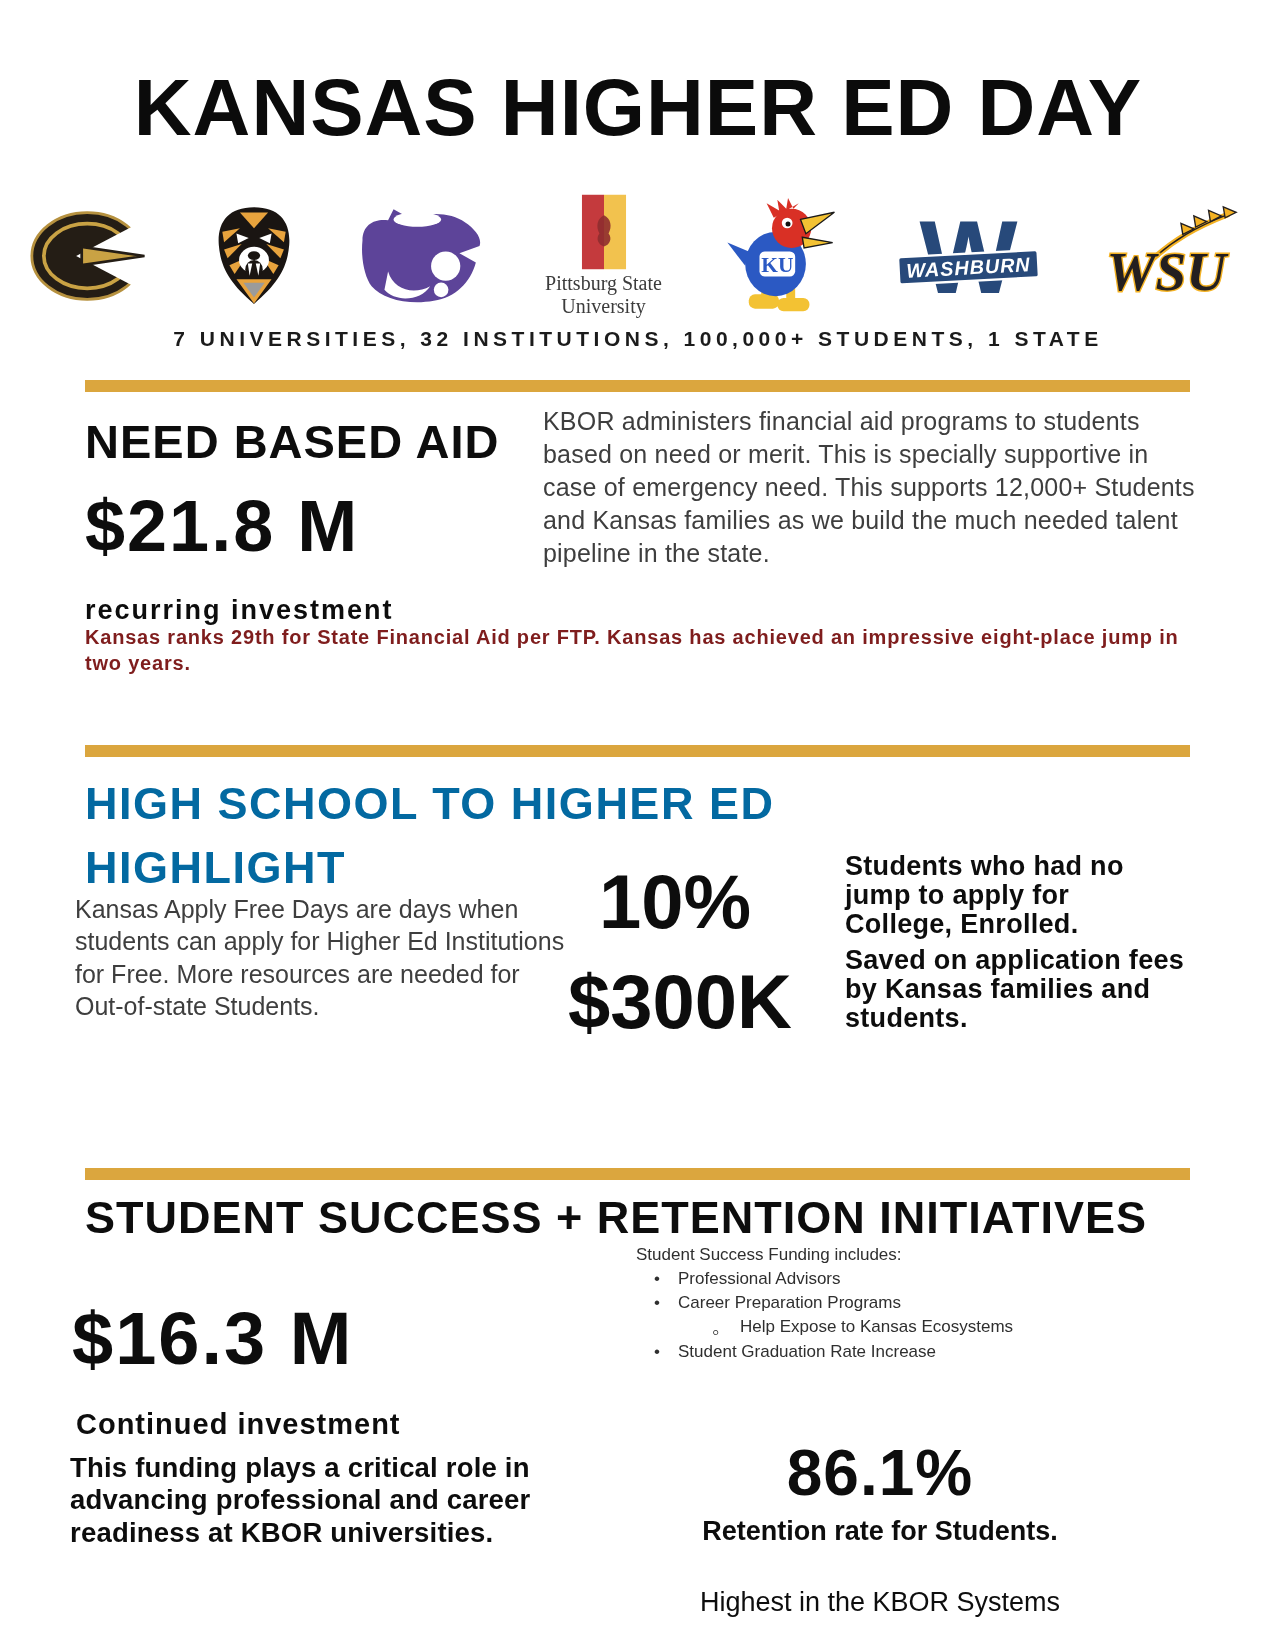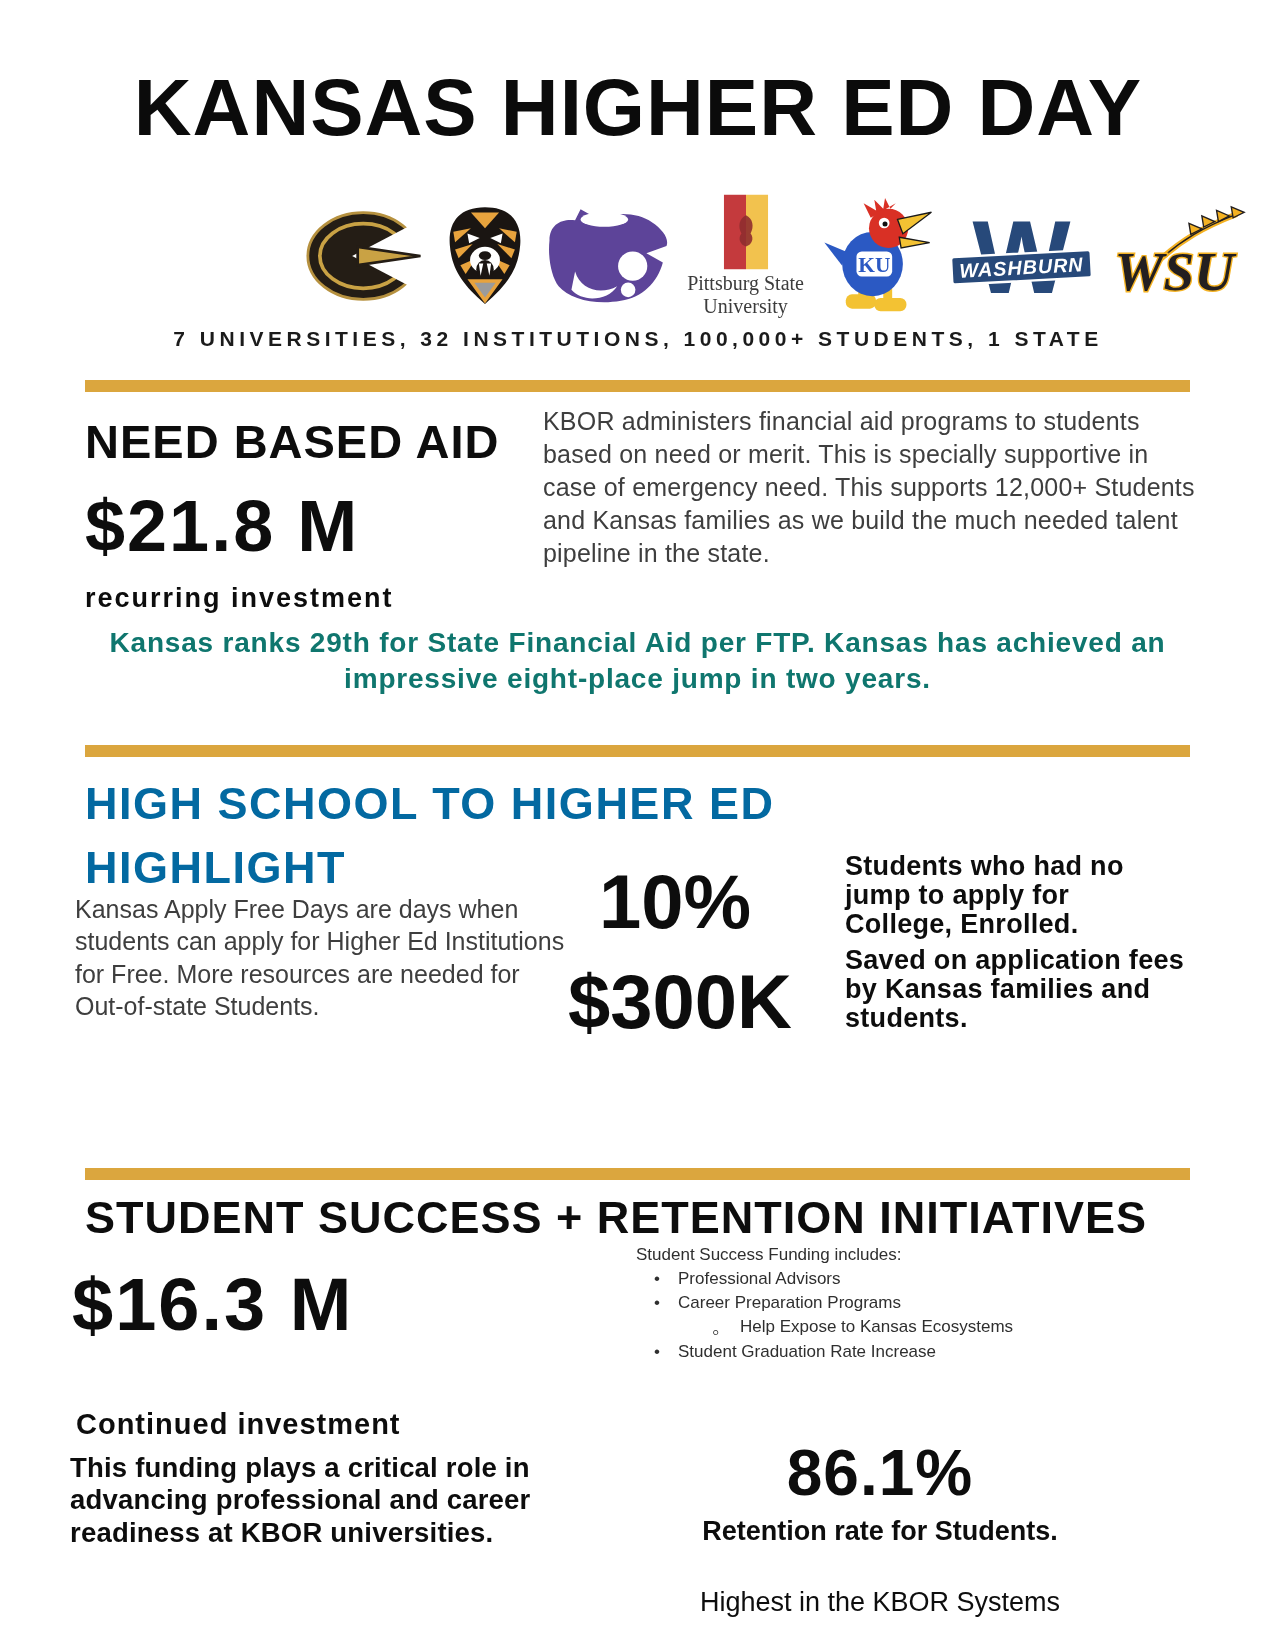--- a/index.html
+++ b/index.html
@@ -7,47 +7,47 @@
     position:relative;width:1276px;height:1643px;margin:0 auto;
     background:#ffffff;overflow:hidden;
     font-family:"Liberation Sans", sans-serif;color:#111;
   }
   
   .title{
     position:absolute;top:62px;left:0;right:0;text-align:center;
     font-size:80px;font-weight:bold;letter-spacing:1px;color:#0b0b0b;white-space:nowrap;
   }
   .logo-row{
-    position:absolute;top:190px;left:30px;right:30px;height:132px;
-    display:flex;justify-content:flex-end;align-items:center;gap:15px;
+    position:absolute;top:190px;left:30px;right:38px;height:132px;
+    display:flex;justify-content:space-between;align-items:center;gap:24px;
   }
   .logo{display:flex;flex-direction:column;align-items:center;}
   .psu-label{
     font-family:"Liberation Serif", serif;font-size:20px;color:#3c3c3c;
     text-align:center;line-height:1.15;margin-top:2px;
   }
   .tagline{
     position:absolute;top:327px;left:0;right:0;text-align:center;
     font-size:21px;font-weight:bold;letter-spacing:4.5px;color:#1b1b1b;white-space:nowrap;
   }
   
   .rule{position:absolute;left:85px;width:1105px;height:12px;}
   .rule.r1{top:380px;} .rule.r2{top:745px;} .rule.r3{top:1168px;}
   
   .s1-left{position:absolute;left:85px;top:414px;width:460px;}
   .s1-heading{font-size:47px;font-weight:bold;letter-spacing:1px;color:#0d0d0d;}
   .s1-amount{font-size:72px;font-weight:bold;letter-spacing:2px;margin-top:16px;color:#0d0d0d;}
-  .s1-caption{font-size:27px;font-weight:bold;letter-spacing:2px;margin-top:16px;color:#0d0d0d;}
+  .s1-caption{font-size:27px;font-weight:bold;letter-spacing:2px;margin-top:28px;color:#0d0d0d;}
   .s1-body{
     position:absolute;left:543px;top:405px;width:655px;
     font-size:25px;line-height:1.32;color:#3e3e3e;letter-spacing:.2px;
   }
   .rank-note{
     position:absolute;left:85px;top:625px;width:1105px;
-    font-size:28px;font-weight:bold;line-height:1.28;letter-spacing:.8px;color:#0f766e;text-align:center;
+    font-size:20px;font-weight:bold;line-height:1.28;letter-spacing:.8px;color:#7f1d1d;
   }
   
   .s2-heading{
     position:absolute;left:85px;top:772px;width:820px;
     font-size:45px;font-weight:bold;letter-spacing:1.5px;line-height:1.42;color:#0369a1;
   }
   .s2-body{
     position:absolute;left:75px;top:893px;width:495px;
     font-size:25px;line-height:1.29;color:#3e3e3e;
   }
@@ -55,21 +55,21 @@
   .stat-10{left:540px;top:858px;width:270px;}
   .stat-300k{left:515px;top:958px;width:330px;}
   .stat-label{position:absolute;font-size:27px;font-weight:bold;line-height:1.07;letter-spacing:.3px;color:#0d0d0d;}
   .stat-label-1{left:845px;top:852px;width:335px;}
   .stat-label-2{left:845px;top:946px;width:350px;}
   
   .s3-heading{
     position:absolute;left:85px;top:1192px;width:1160px;
     font-size:45px;font-weight:bold;letter-spacing:1px;color:#0d0d0d;white-space:nowrap;
   }
-  .s3-amount{position:absolute;left:72px;top:1262px;font-size:74px;font-weight:bold;letter-spacing:2px;color:#0d0d0d;}
+  .s3-amount{position:absolute;left:72px;top:1296px;font-size:74px;font-weight:bold;letter-spacing:2px;color:#0d0d0d;}
   .s3-caption{position:absolute;left:76px;top:1408px;font-size:29px;font-weight:bold;letter-spacing:1px;color:#0d0d0d;}
   .s3-body{
     position:absolute;left:70px;top:1452px;width:505px;
     font-size:27.5px;font-weight:bold;line-height:1.18;letter-spacing:.2px;color:#0d0d0d;
   }
   .s3-right{position:absolute;left:612px;top:1243px;width:585px;font-size:17px;line-height:1.42;color:#2f2f2f;}
   .funding-intro{padding-left:24px;}
   .f-item{position:relative;}
   .f-item.l1{padding-left:66px;}
   .f-item.l1::before{content:"\2022";position:absolute;left:42px;}

